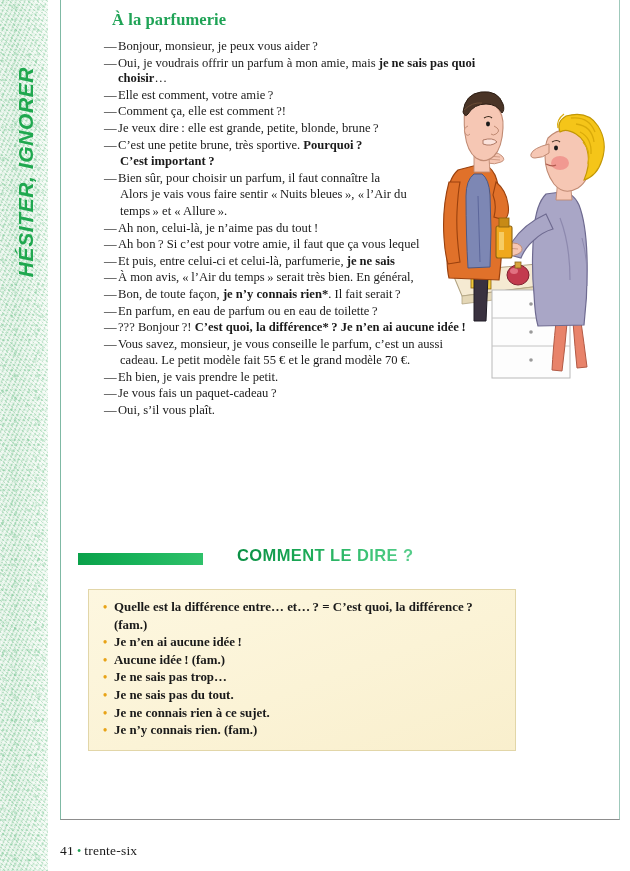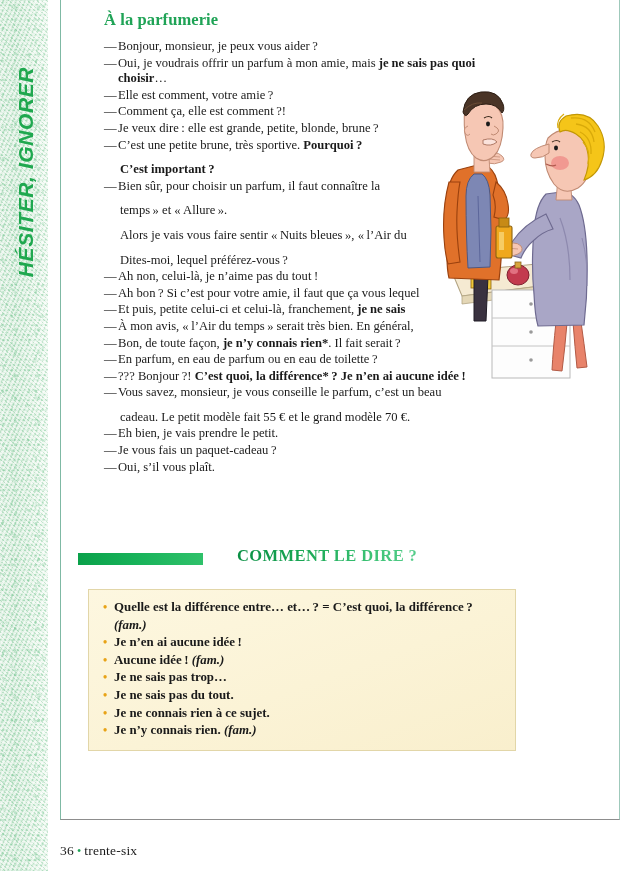--- a/index.html
+++ b/index.html
@@ -78,39 +78,39 @@
     position: absolute;
     left: 104px;
     top: 10px;
     width: 400px;
   }
   #dialogue-title {
     font-family: "Liberation Serif", serif;
     font-weight: bold;
     font-size: 16.5px;
     color: #1fa356;
-    margin: 0 0 9px 0;
+    margin: 0 0 9px 8px;
     letter-spacing: .1px;
   }
   .line {
     display: flex;
     font-size: 12.6px;
     line-height: 15.6px;
     margin-bottom: 1px;
   }
   .dash {
     width: 14px;
     flex: 0 0 14px;
     color: #1a1a1a;
   }
   .line-body {
     flex: 1 1 auto;
   }
   .line.cont .dash { visibility: hidden; }
-  .line.cont .line-body { padding-left: 2px; margin-top: 8px; }
+  .line.cont .line-body { padding-left: 2px; }
   b.hl { font-weight: bold; }
 
   
   #illustration {
     position: absolute;
     left: 440px;
     top: 86px;
     width: 182px;
     height: 320px;
     z-index: 2;
@@ -127,21 +127,21 @@
   }
   #howto-bar {
     position: absolute;
     left: 17px; top: 4px;
     width: 125px; height: 12px;
     background: linear-gradient(90deg, #0aa14a 0%, #17b259 45%, #2fc16a 100%);
   }
   #howto-title {
     position: absolute;
     left: 176px; top: -3px;
-    font-family: Liberation Serif, serif;
+    font-family: Liberation Sans, sans-serif;
     font-weight: bold;
     font-size: 16.5px;
     letter-spacing: .4px;
     background: linear-gradient(90deg, #0a8f44 0%, #1aa855 38%, #3dc376 75%, #56cd8b 100%);
     -webkit-background-clip: text;
     background-clip: text;
     color: transparent;
   }
 
   
@@ -162,21 +162,21 @@
     line-height: 17.6px;
     font-weight: bold;
   }
   .bullet {
     flex: 0 0 11px;
     color: #e8a317;
     font-size: 12px;
     line-height: 17.6px;
   }
   .phrase .ptext { flex: 1 1 auto; }
-  .fam { font-style: italic; font-weight: bold; }
+  .fam { font-weight: bold; }
 
   
   #footer {
     position: absolute;
     left: 60px;
     top: 843px;
     font-size: 13.5px;
     letter-spacing: .2px;
   }
   #footer .fdot {
@@ -224,61 +224,57 @@
       <div class="line cont">
         <span class="dash">—</span>
         <span class="line-body"><b class="hl">C’est important ?</b></span>
       </div>
       <div class="line">
         <span class="dash">—</span>
         <span class="line-body"><span>Bien sûr, pour choisir un parfum, il faut connaître la</span></span>
       </div>
       <div class="line cont">
         <span class="dash">—</span>
+        <span class="line-body"><span>Alors je vais vous faire sentir « Nuits bleues », « l’Air du</span></span>
+      </div>
+      <div class="line cont">
+        <span class="dash">—</span>
         <span class="line-body"><span>temps » et « Allure ».</span></span>
       </div>
-      <div class="line cont">
-        <span class="dash">—</span>
-        <span class="line-body"><span>Alors je vais vous faire sentir « Nuits bleues », « l’Air du</span></span>
-      </div>
-      <div class="line cont">
-        <span class="dash">—</span>
-        <span class="line-body"><span>Dites-moi, lequel préférez-vous ?</span></span>
-      </div>
       <div class="line">
         <span class="dash">—</span>
         <span class="line-body"><span>Ah non, celui-là, je n’aime pas du tout !</span></span>
       </div>
       <div class="line">
         <span class="dash">—</span>
         <span class="line-body"><span>Ah bon ? Si c’est pour votre amie, il faut que ça vous lequel</span></span>
       </div>
       <div class="line">
         <span class="dash">—</span>
-        <span class="line-body"><span>Et puis, petite celui-ci et celui-là, franchement, </span><b class="hl">je ne sais</b></span>
+        <span class="line-body"><span>Et puis, entre celui-ci et celui-là, parfumerie, </span><b class="hl">je ne sais</b></span>
       </div>
       <div class="line">
         <span class="dash">—</span>
         <span class="line-body"><span>À mon avis, « l’Air du temps » serait très bien. En général,</span></span>
       </div>
       <div class="line">
         <span class="dash">—</span>
         <span class="line-body"><span>Bon, de toute façon, </span><b class="hl">je n’y connais rien*</b><span>. Il fait serait ?</span></span>
       </div>
       <div class="line">
         <span class="dash">—</span>
         <span class="line-body"><span>En parfum, en eau de parfum ou en eau de toilette ?</span></span>
       </div>
       <div class="line">
         <span class="dash">—</span>
         <span class="line-body"><span>??? Bonjour ?! </span><b class="hl">C’est quoi, la différence* ? Je n’en ai aucune idée !</b></span>
       </div>
       <div class="line">
         <span class="dash">—</span>
-        <span class="line-body"><span>Vous savez, monsieur, je vous conseille le parfum, c’est un beau</span></span>
+        <span class="line-body"><span>Vous savez, monsieur, je vous conseille le parfum, c’est un aussi</span></span>
       </div>
       <div class="line cont">
         <span class="dash">—</span>
         <span class="line-body"><span>cadeau. Le petit modèle fait 55 € et le grand modèle 70 €.</span></span>
       </div>
       <div class="line">
         <span class="dash">—</span>
         <span class="line-body"><span>Eh bien, je vais prendre le petit.</span></span>
       </div>
       <div class="line">
@@ -435,14 +431,14 @@
       <span class="bullet">•</span>
       <span class="ptext"><span>Je ne connais rien à ce sujet.</span></span>
     </div>
     <div class="phrase">
       <span class="bullet">•</span>
       <span class="ptext"><span>Je n’y connais rien. </span><span class="fam">(fam.)</span></span>
     </div>
   </div>
 
 <div id="footer">
-  <span>36</span><span class="fdot">•</span><span>trente-six</span>
+  <span>41</span><span class="fdot">•</span><span>trente-six</span>
 </div>
 
 </body></html>

